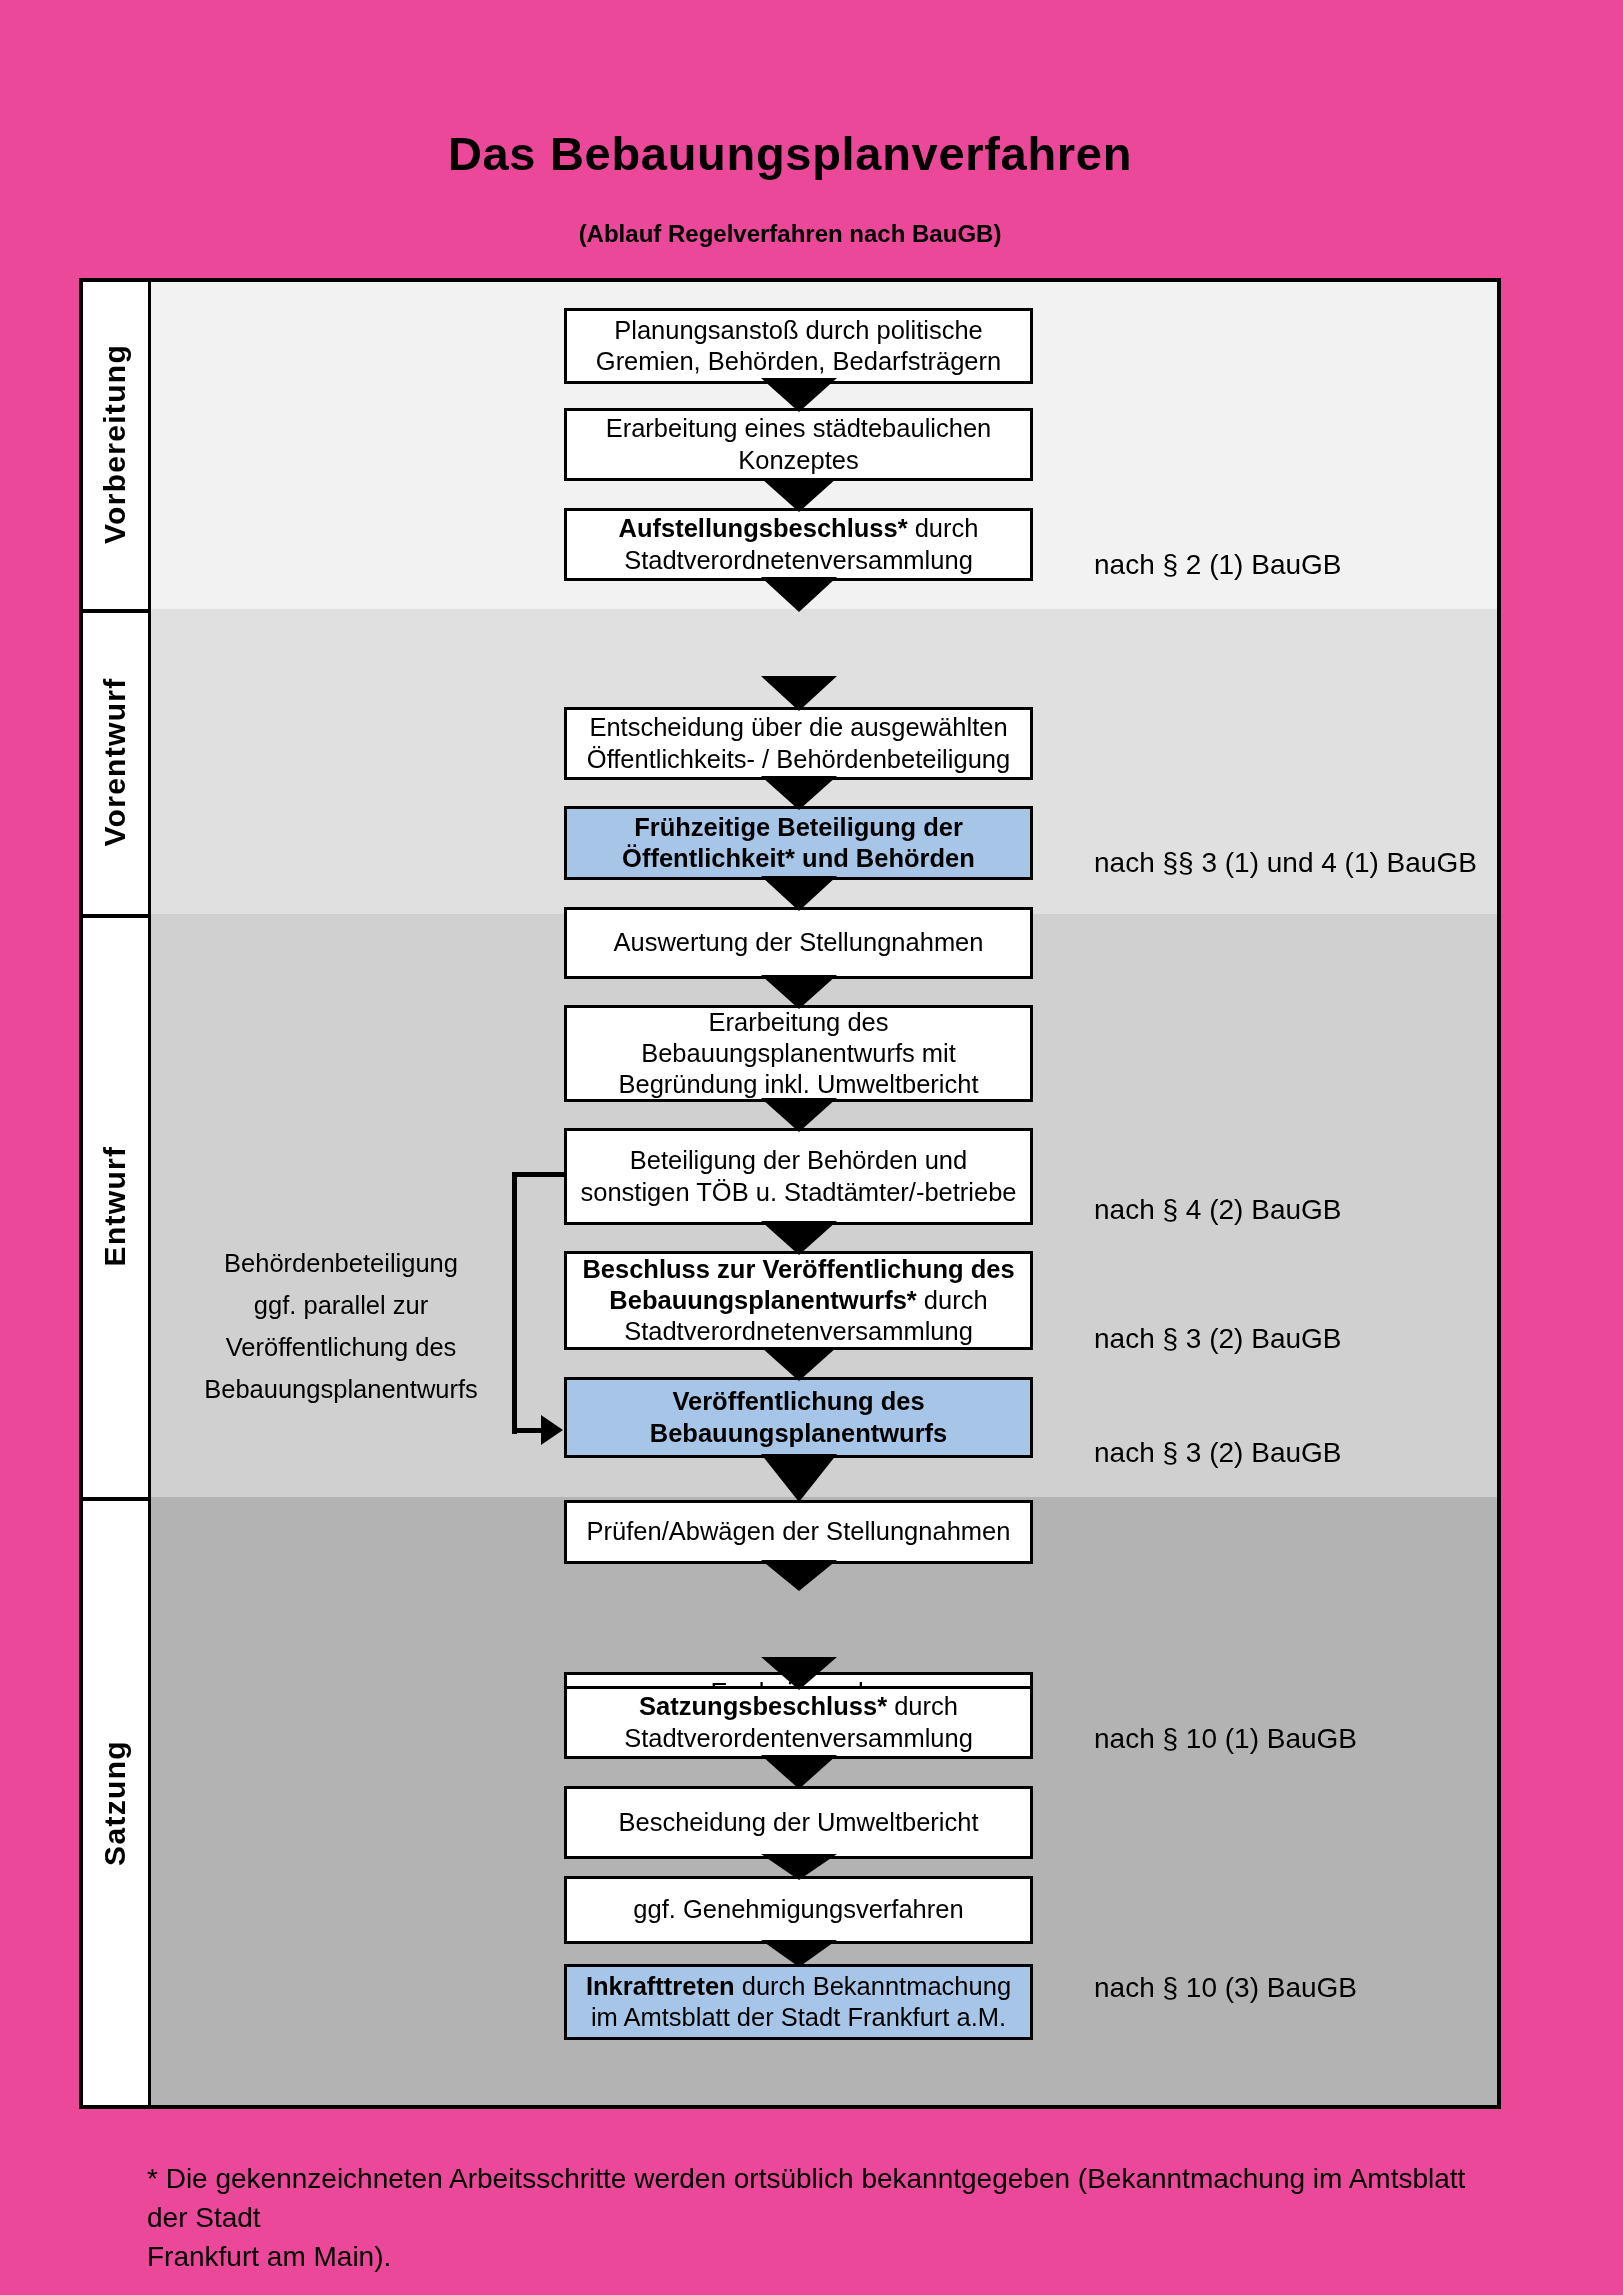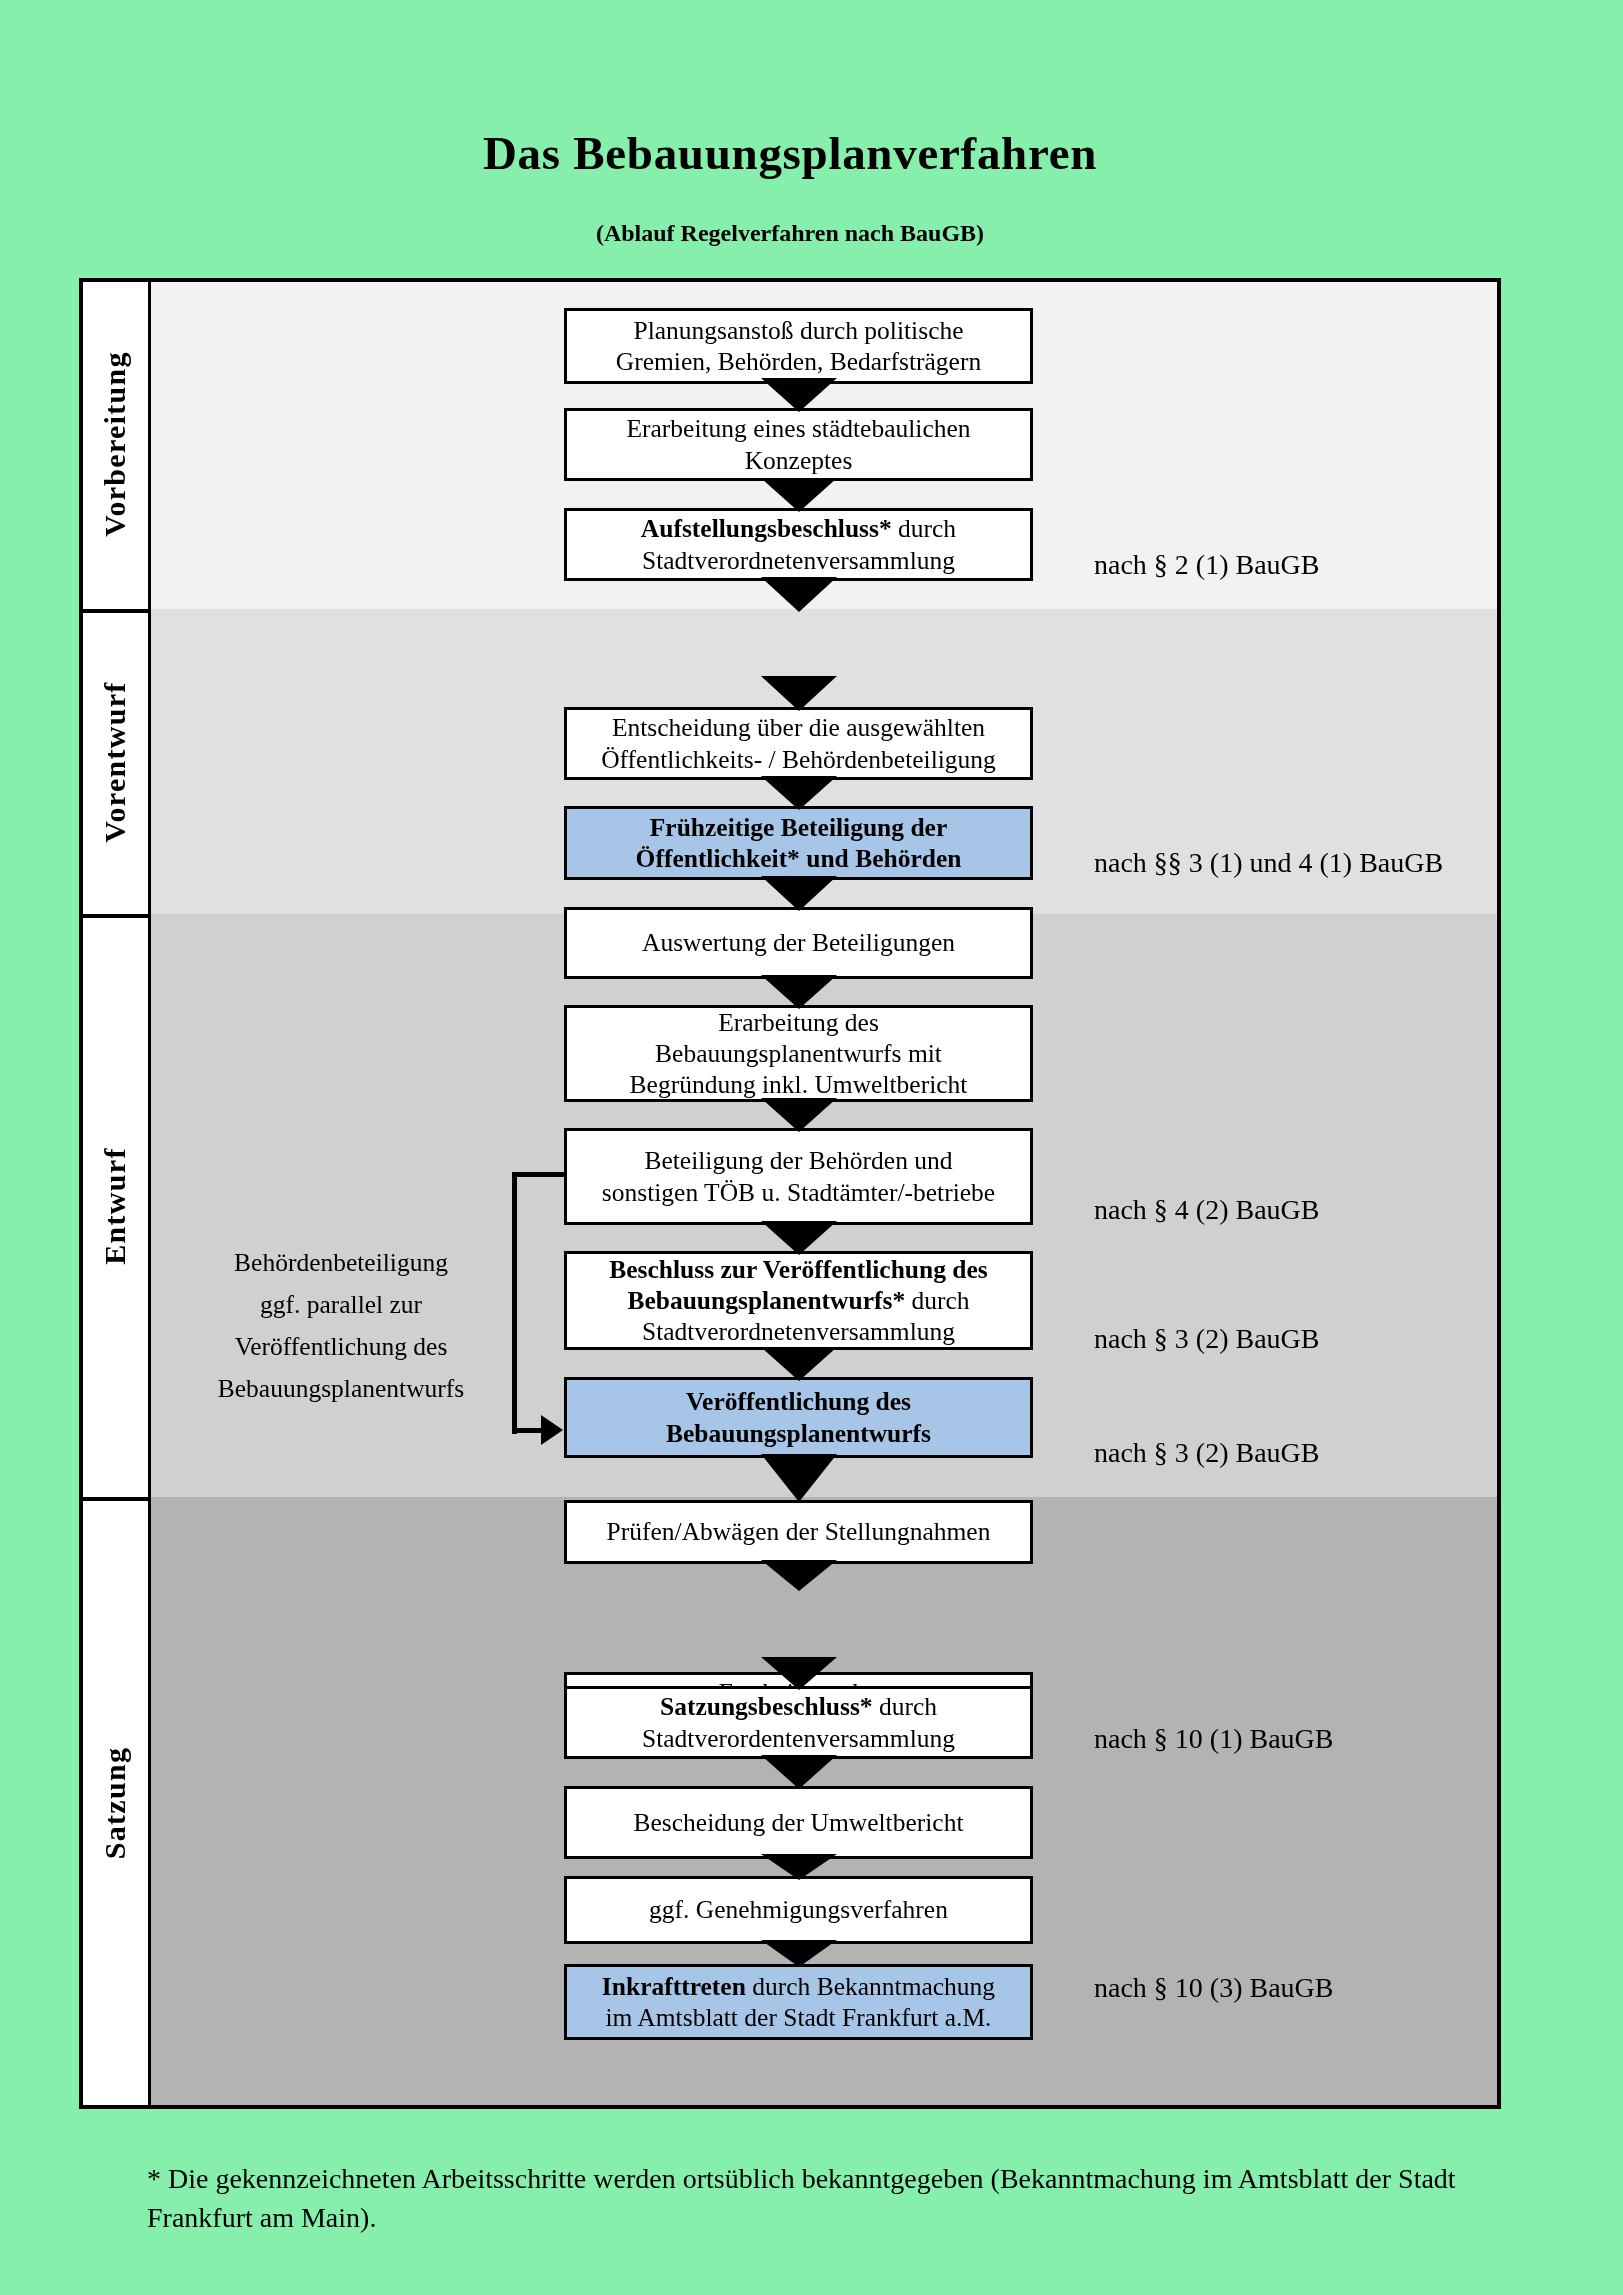--- a/index.html
+++ b/index.html
@@ -1,17 +1,17 @@
 <!DOCTYPE html>
 <html style="font-size:10.5px"><head>
 <meta charset="utf-8">
 <style>
   html,body{margin:0;padding:0;background:#ffffff;}
-  .page{position:relative;width:1623px;height:2295px;background:#86efac;overflow:hidden;
-        font-family:Liberation Serif, serif;color:#000;}
+  .page{position:relative;width:1623px;height:2295px;background:#ec4899;overflow:hidden;
+        font-family:Liberation Sans, sans-serif;color:#000;}
 
   .title{position:absolute;left:79px;top:126px;width:1422px;text-align:center;
          font-size:47px;font-weight:bold;letter-spacing:0.7px;}
   .subtitle{position:absolute;left:79px;top:220px;width:1422px;text-align:center;
             font-size:24px;font-weight:bold;}
 
   .section-bg{position:absolute;left:151px;width:1350px;}
   .labelcol{position:absolute;left:79px;width:72px;background:#ffffff;
             border-right:3.9px solid #000;box-sizing:border-box;}
   .label-sep{position:absolute;left:79px;width:72px;height:3.9px;background:#000;}
@@ -91,21 +91,21 @@
   </div>
   <div class="box" style="top:707px;height:73px;">
     <div class="box-text"><span class="bd"></span><span>Entscheidung über die ausgewählten
 Öffentlichkeits- / Behördenbeteiligung</span></div>
   </div>
   <div class="box hl" style="top: 806px; height: 74px; background: rgb(166, 197, 231);">
     <div class="box-text"><span class="bd">Frühzeitige Beteiligung der
 Öffentlichkeit* und Behörden</span><span></span></div>
   </div>
   <div class="box" style="top:907px;height:72px;">
-    <div class="box-text"><span class="bd"></span><span>Auswertung der Beteiligungen</span></div>
+    <div class="box-text"><span class="bd"></span><span>Auswertung der Stellungnahmen</span></div>
   </div>
   <div class="box" style="top:1005px;height:97px;">
     <div class="box-text"><span class="bd"></span><span>Erarbeitung des
 Bebauungsplanentwurfs mit
 Begründung inkl. Umweltbericht</span></div>
   </div>
   <div class="box" style="top:1128px;height:97px;">
     <div class="box-text"><span class="bd"></span><span>Beteiligung der Behörden und
 sonstigen TÖB u. Stadtämter/-betriebe</span></div>
   </div>

